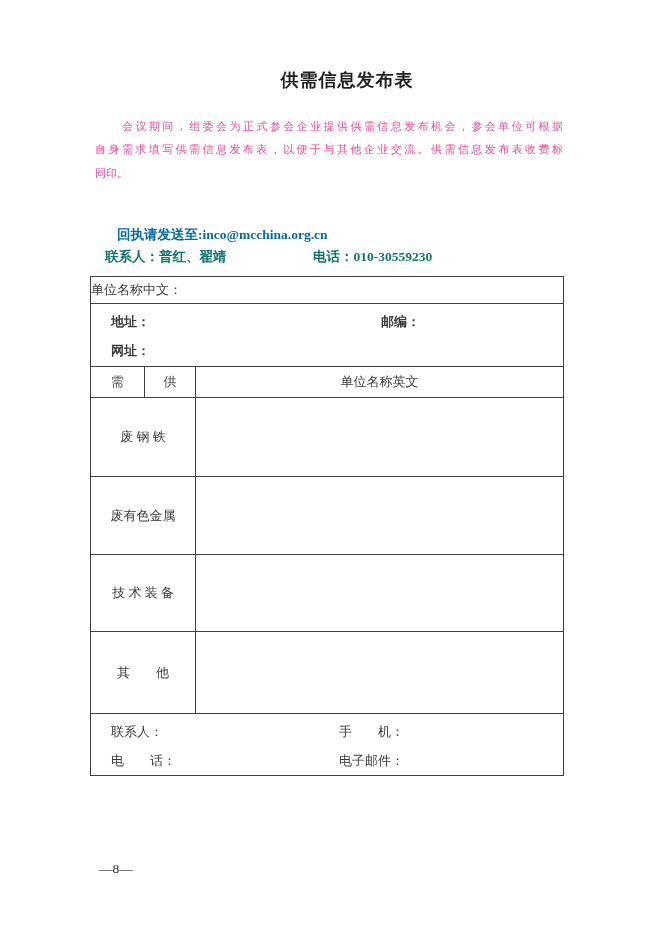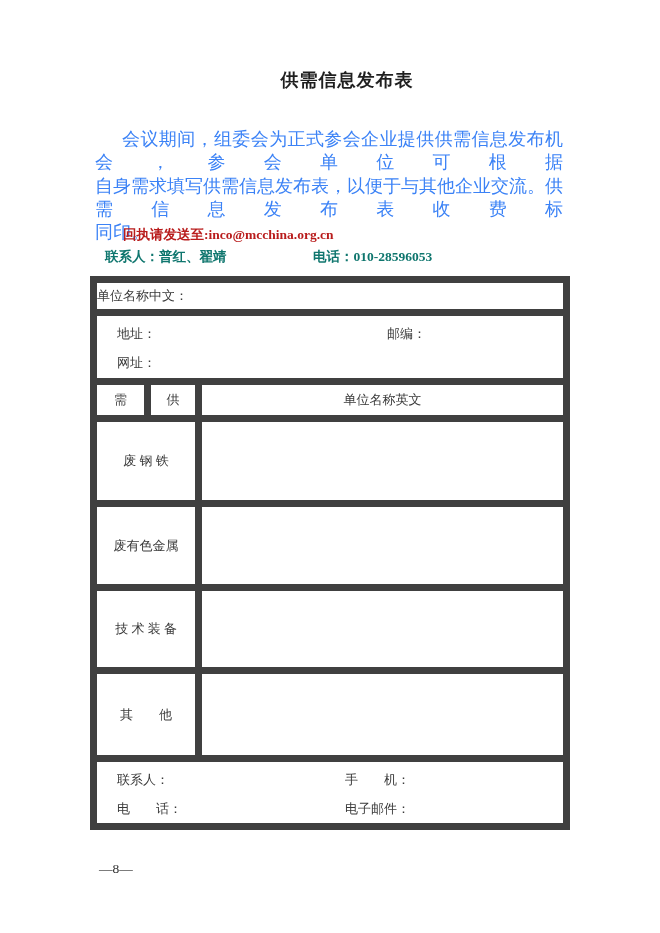--- a/index.html
+++ b/index.html
@@ -6,38 +6,38 @@
   .page{
     position:relative;width:660px;height:887px;background:#ffffff;overflow:hidden;
     font-family:"Liberation Serif","DejaVu Serif",serif;color:#3b3b3b;padding-left:34px;
   }
   
   .title{
     position:absolute;top:68px;left:0;right:0;margin:0;
     text-align:center;font-size:18px;font-weight:bold;color:#1f1f1f;letter-spacing:1px;
   }
   
-  .intro{position:absolute;top:128px;left:95px;width:468px;font-size:18px;line-height:23.3px;color:#3b82f6;}
+  .intro{position:absolute;top:115px;left:95px;width:468px;font-size:11px;line-height:23.3px;color:#ec4899;}
   .intro-line{white-space:nowrap;}
   .justify{text-align:justify;text-align-last:justify;white-space:normal;}
   .indent{text-indent:27px;}
   
-  .reply-email{position:absolute;top:226px;left:123px;font-size:13.5px;font-weight:bold;color:#b91c1c;text-align:center;}
+  .reply-email{position:absolute;top:226px;left:117px;font-size:13.5px;font-weight:bold;color:#0369a1;text-align:center;}
   .contact-row{position:absolute;top:248px;left:105px;width:460px;font-size:13.5px;font-weight:bold;color:#0f766e;}
   .contact-row .phone{position:absolute;left:208px;top:0;}
   
   table.form{
     position:absolute;top:276px;left:90px;width:473px;
     border-collapse:collapse;table-layout:fixed;font-size:13px;color:#3a3a3a;
   }
-  table.form td{border:7px solid #404040;padding:0;vertical-align:middle;overflow:hidden;}
+  table.form td{border:1px solid #404040;padding:0;vertical-align:middle;overflow:hidden;}
   td.lbl{padding-left:20px;}
   tr.r1 td{height:26px;}
   tr.r2 td{height:30px;}
-  tr.r3 td{height:62px;vertical-align:top;}
+  tr.r3 td{height:62px;vertical-align:top;font-weight:bold;}
   tr.r4 td{height:30px;text-align:center;}
   tr.r5 td{height:78px;}
   tr.r6 td{height:77px;}
   tr.r7 td{height:76px;}
   tr.r8 td{height:81px;}
   tr.r9 td{height:61px;vertical-align:top;}
   .cat-label{text-align:center;}
   .cell-line{display:flex;align-items:center;height:29px;padding-left:20px;}
   tr.r3 .cell-line:first-child{margin-top:3px;}
   tr.r9 .cell-line:first-child{margin-top:3px;}
@@ -56,21 +56,21 @@
   <div class="intro">
     <div class="intro-line justify indent">会议期间，组委会为正式参会企业提供供需信息发布机会，参会单位可根据</div>
     <div class="intro-line justify">自身需求填写供需信息发布表，以便于与其他企业交流。供需信息发布表收费标</div>
     <div class="intro-line">同印。</div>
   </div>
 
   <div class="reply-email">回执请发送至:inco@mcchina.org.cn</div>
 
   <div class="contact-row">
     <span>联系人：普红、翟靖</span>
-    <span class="phone">电话：010-28596053</span>
+    <span class="phone">电话：010-30559230</span>
   </div>
 
   <table class="form">
     <colgroup>
         <col style="width:54px">
         <col style="width:51px">
         <col style="width:368px">
       </colgroup>
     <tbody>
       <tr class="r1">

